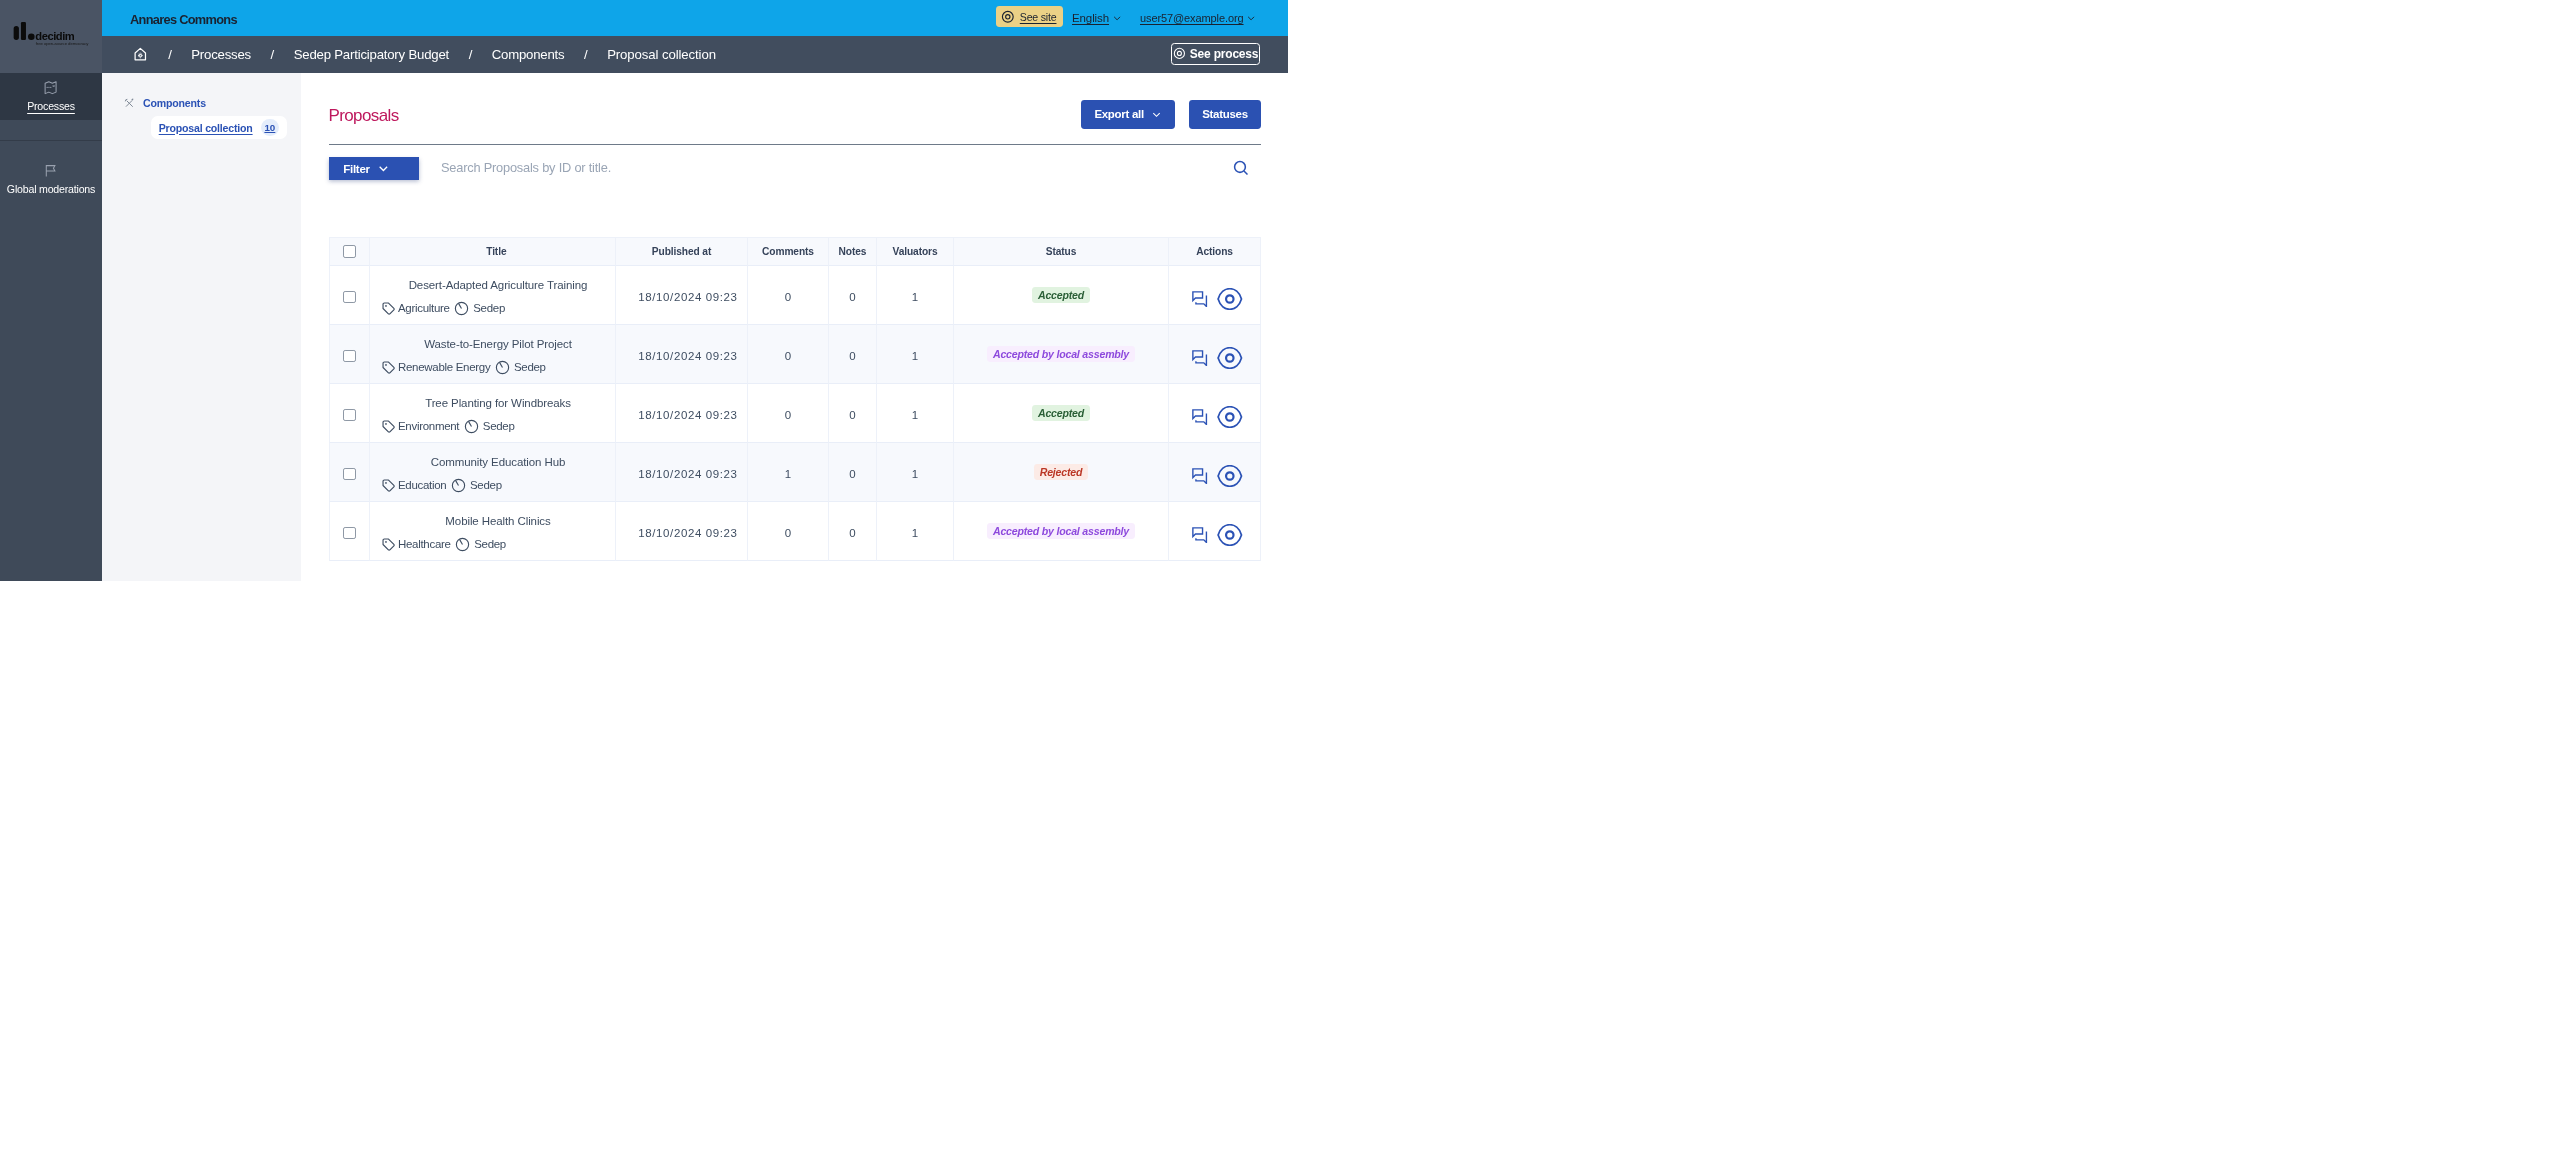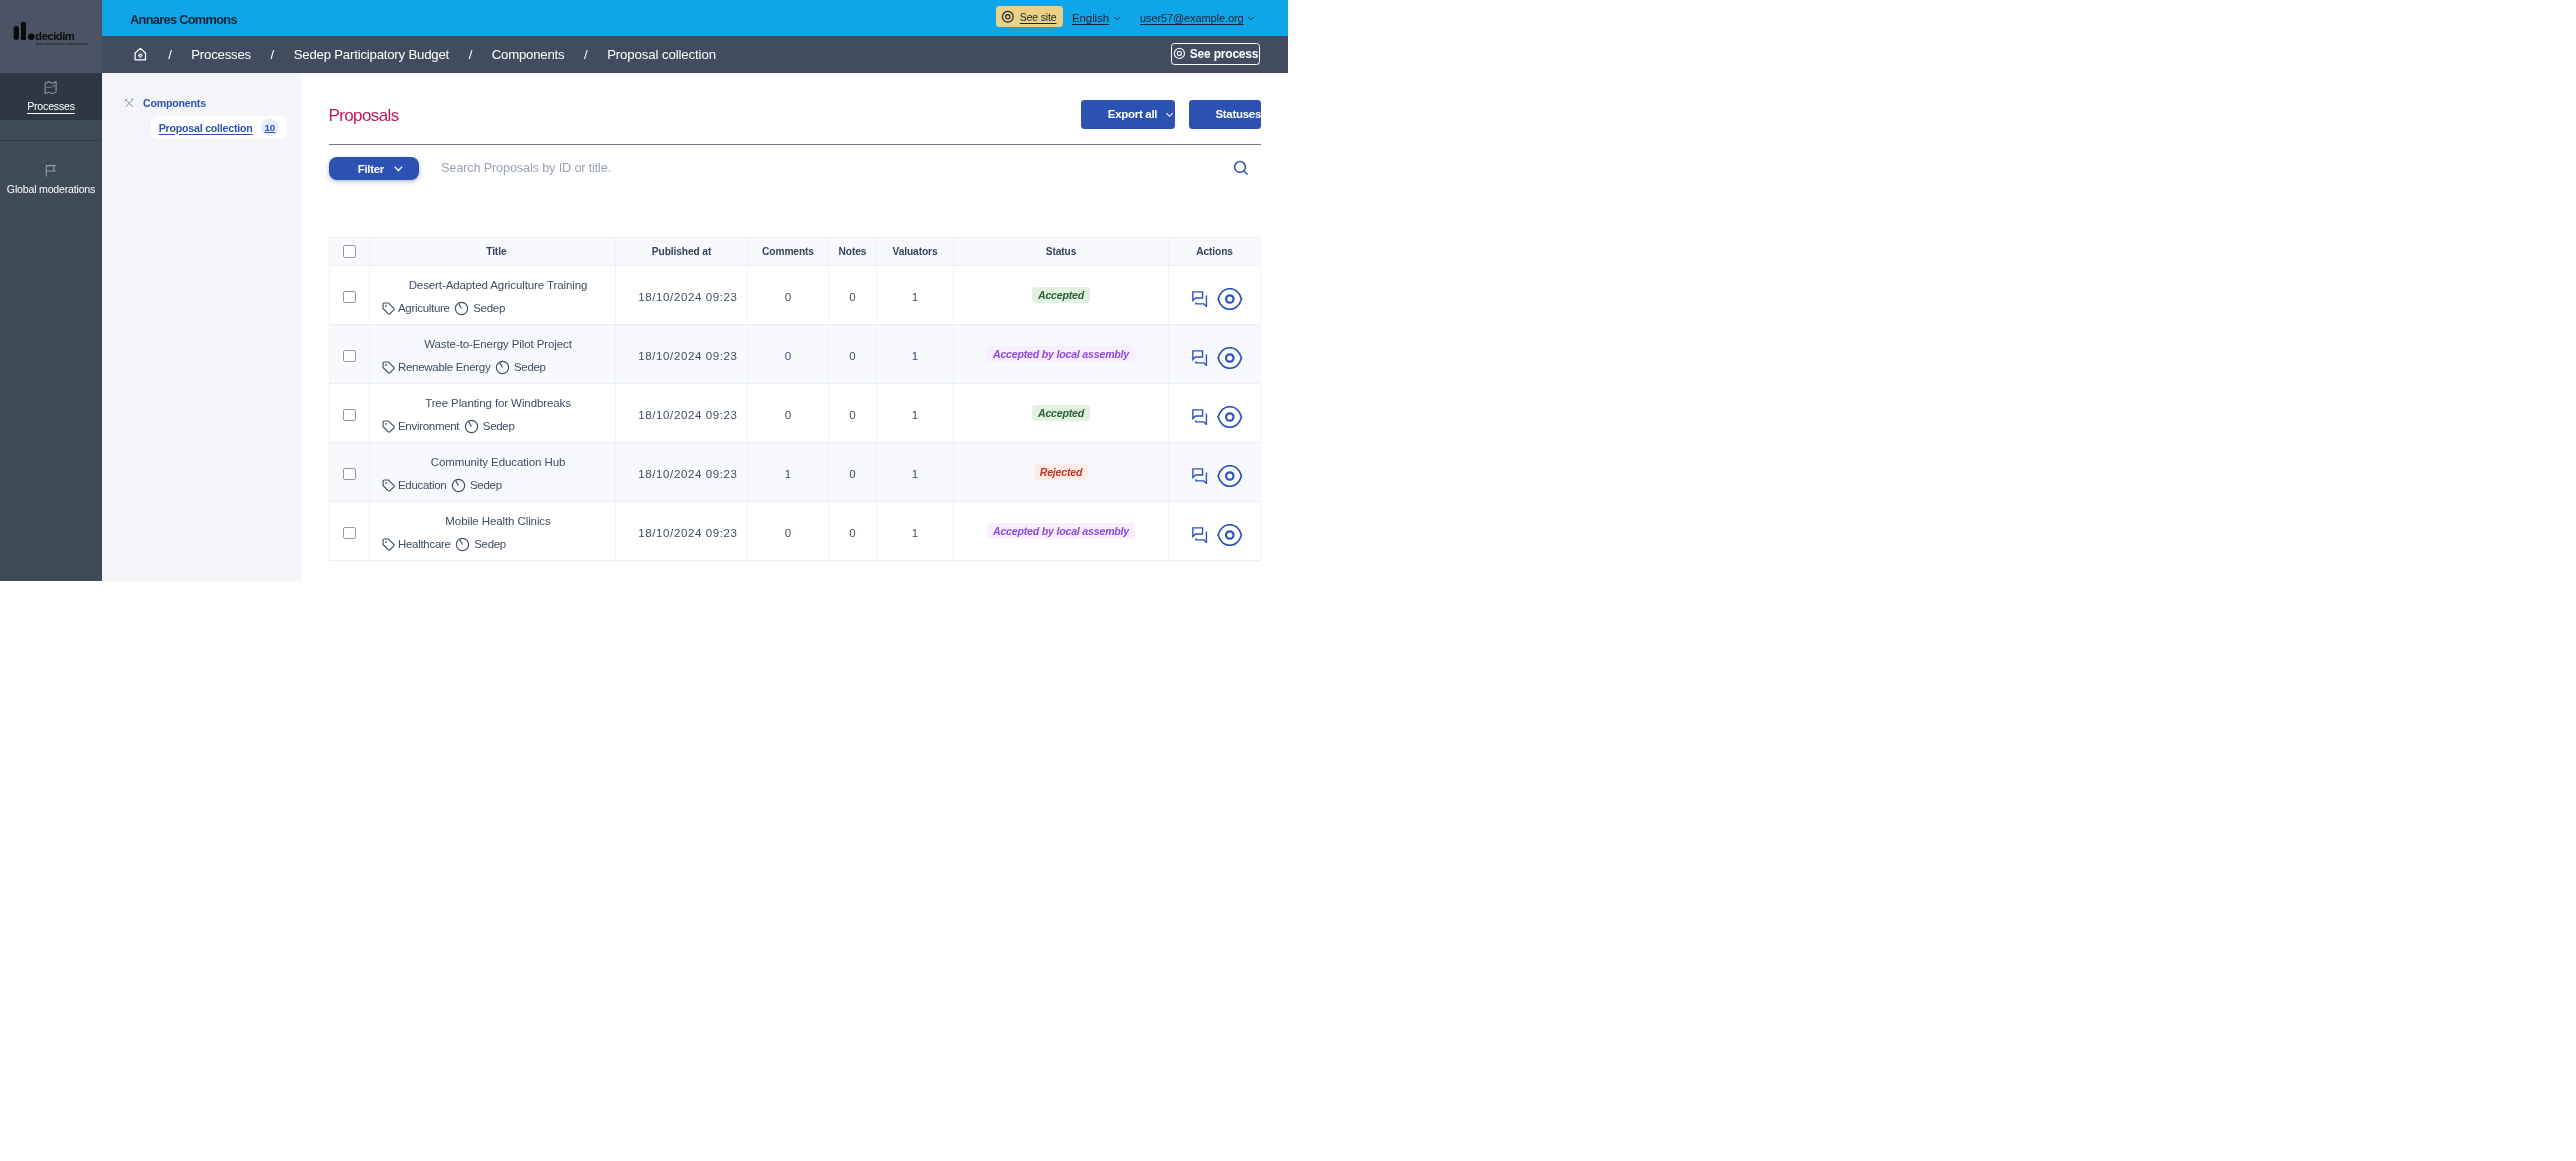--- a/index.html
+++ b/index.html
@@ -39,25 +39,25 @@
   display:flex; align-items:center; padding:0 5.1px 0 7.7px; gap:8.5px; }
 #comp-pill b { color:#2b52b5; font-size:10.6px; letter-spacing:-0.2px; text-decoration:underline; text-decoration-thickness:1px; text-underline-offset:1.7px; white-space:nowrap; }
 #comp-badge { width:17.5px; height:17.5px; border-radius:50%; background:#e4edfb; color:#2b52b5; font-size:9.8px; font-weight:bold;
   display:flex; align-items:center; justify-content:center; flex:none; }
 #comp-badge span { text-decoration:underline; }
 
 
 #main { position:absolute; left:302px; top:73px; width:986px; height:508px; background:#fff; }
 #h1 { position:absolute; left:26.4px; top:33px; font-size:17px; letter-spacing:-0.6px; font-weight:normal; color:#be185d; }
 .bluebtn { background:#2b51b2; color:#fff; border-radius:3.4px; font-weight:bold; font-size:11.5px; letter-spacing:-0.3px;
-  display:flex; align-items:center; justify-content:flex-end; position:absolute; }
+  display:flex; align-items:center; justify-content:center; position:absolute; }
 #exportall { left:779px; top:27px; width:94px; height:28.5px; gap:6.8px; }
 #statuses  { left:887px; top:27px; width:72px; height:28.5px; }
 #hr1 { position:absolute; left:27px; top:71px; width:932px; height:0.9px; background:#6e7a89; }
-#filterbtn { left:27px; top:84px; width:90px; height:23.4px; border-radius:8px; gap:7.7px; padding-right:14.5px;
+#filterbtn { left:27px; top:84px; width:90px; height:23.4px; border-radius:0; gap:7.7px; padding-right:14.5px;
   box-shadow:0 1.7px 4.3px rgba(40,60,120,.35); }
 #searchph { position:absolute; left:139px; top:83px; height:24px; line-height:24px; font-size:12.8px; letter-spacing:-0.2px; color:#9aa5b5; }
 #searchicon { position:absolute; left:929px; top:85px; }
 
 
 #tbl { position:absolute; left:27px; top:164px; width:932px; border-collapse:separate; border-spacing:0;
   color:#3e4d61; }
 #tbl th, #tbl td { border-bottom:0.9px solid #e9eef8; border-right:0.9px solid #edf1f9; vertical-align:middle; padding:0; }
 #tbl th:first-child, #tbl td:first-child { border-left:0.9px solid #edf1f9; }
 #tbl thead th { border-top:0.9px solid #edf1f9; }

